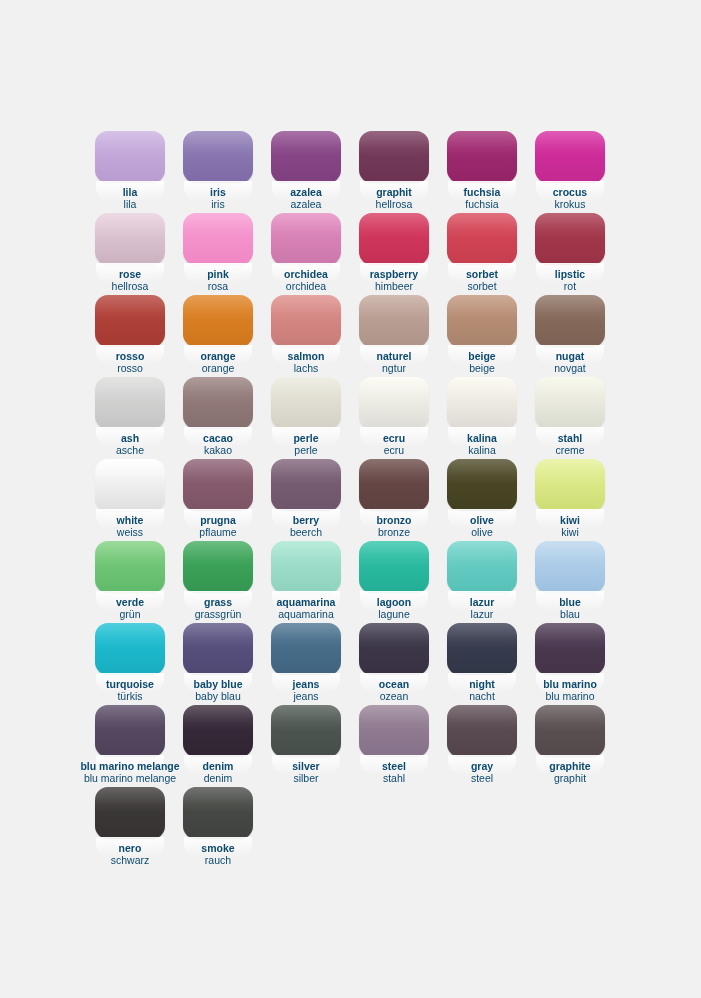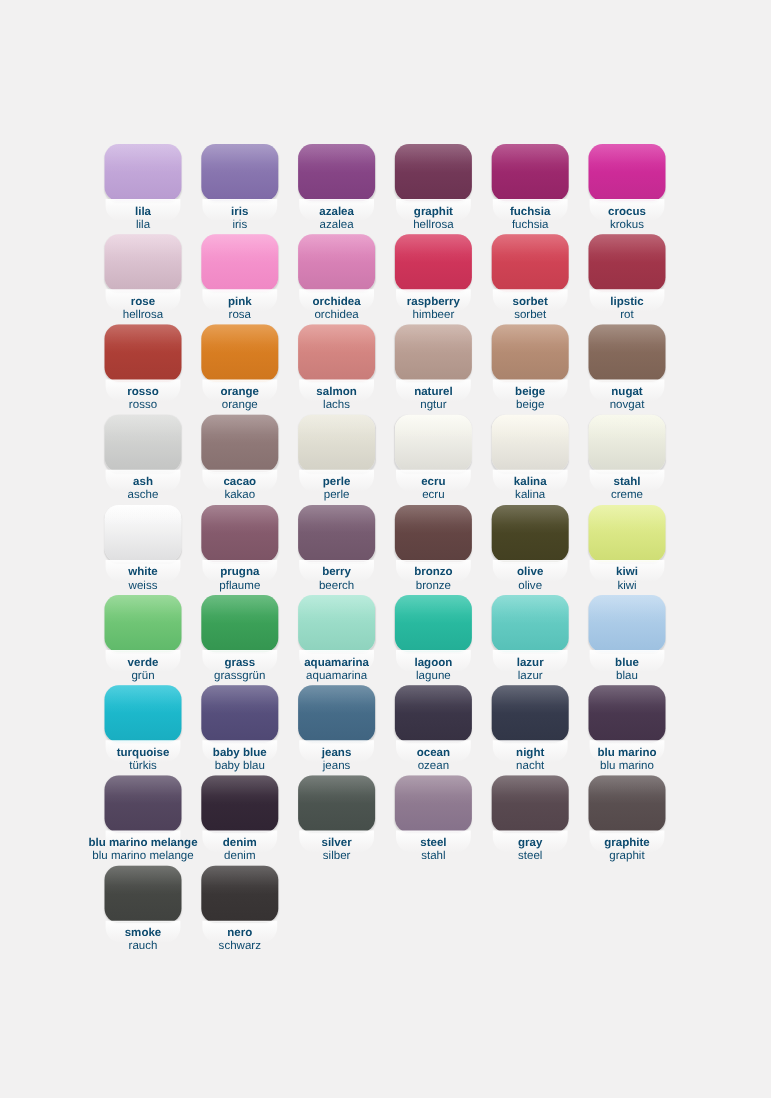--- a/index.html
+++ b/index.html
@@ -474,28 +474,28 @@
     </div>
     <div class="swatch-cell">
       <div class="swatch-chip" style="background: linear-gradient(rgb(95, 85, 86) 0%, rgb(84, 73, 74) 100%);"></div>
       <div class="swatch-reflection"></div>
       <div class="swatch-labels">
         <div class="label-en">graphite</div>
         <div class="label-de">graphit</div>
       </div>
     </div>
     <div class="swatch-cell">
+      <div class="swatch-chip" style="background: linear-gradient(rgb(62, 58, 58) 0%, rgb(54, 50, 50) 100%);"></div>
+      <div class="swatch-reflection"></div>
+      <div class="swatch-labels">
+        <div class="label-en">nero</div>
+        <div class="label-de">schwarz</div>
+      </div>
+    </div>
+    <div class="swatch-cell">
       <div class="swatch-chip" style="background: linear-gradient(rgb(74, 76, 72) 0%, rgb(64, 66, 63) 100%);"></div>
       <div class="swatch-reflection"></div>
       <div class="swatch-labels">
         <div class="label-en">smoke</div>
         <div class="label-de">rauch</div>
       </div>
     </div>
-    <div class="swatch-cell">
-      <div class="swatch-chip" style="background: linear-gradient(rgb(62, 58, 58) 0%, rgb(54, 50, 50) 100%);"></div>
-      <div class="swatch-reflection"></div>
-      <div class="swatch-labels">
-        <div class="label-en">nero</div>
-        <div class="label-de">schwarz</div>
-      </div>
-    </div>
   </div>
 
 </body></html>

